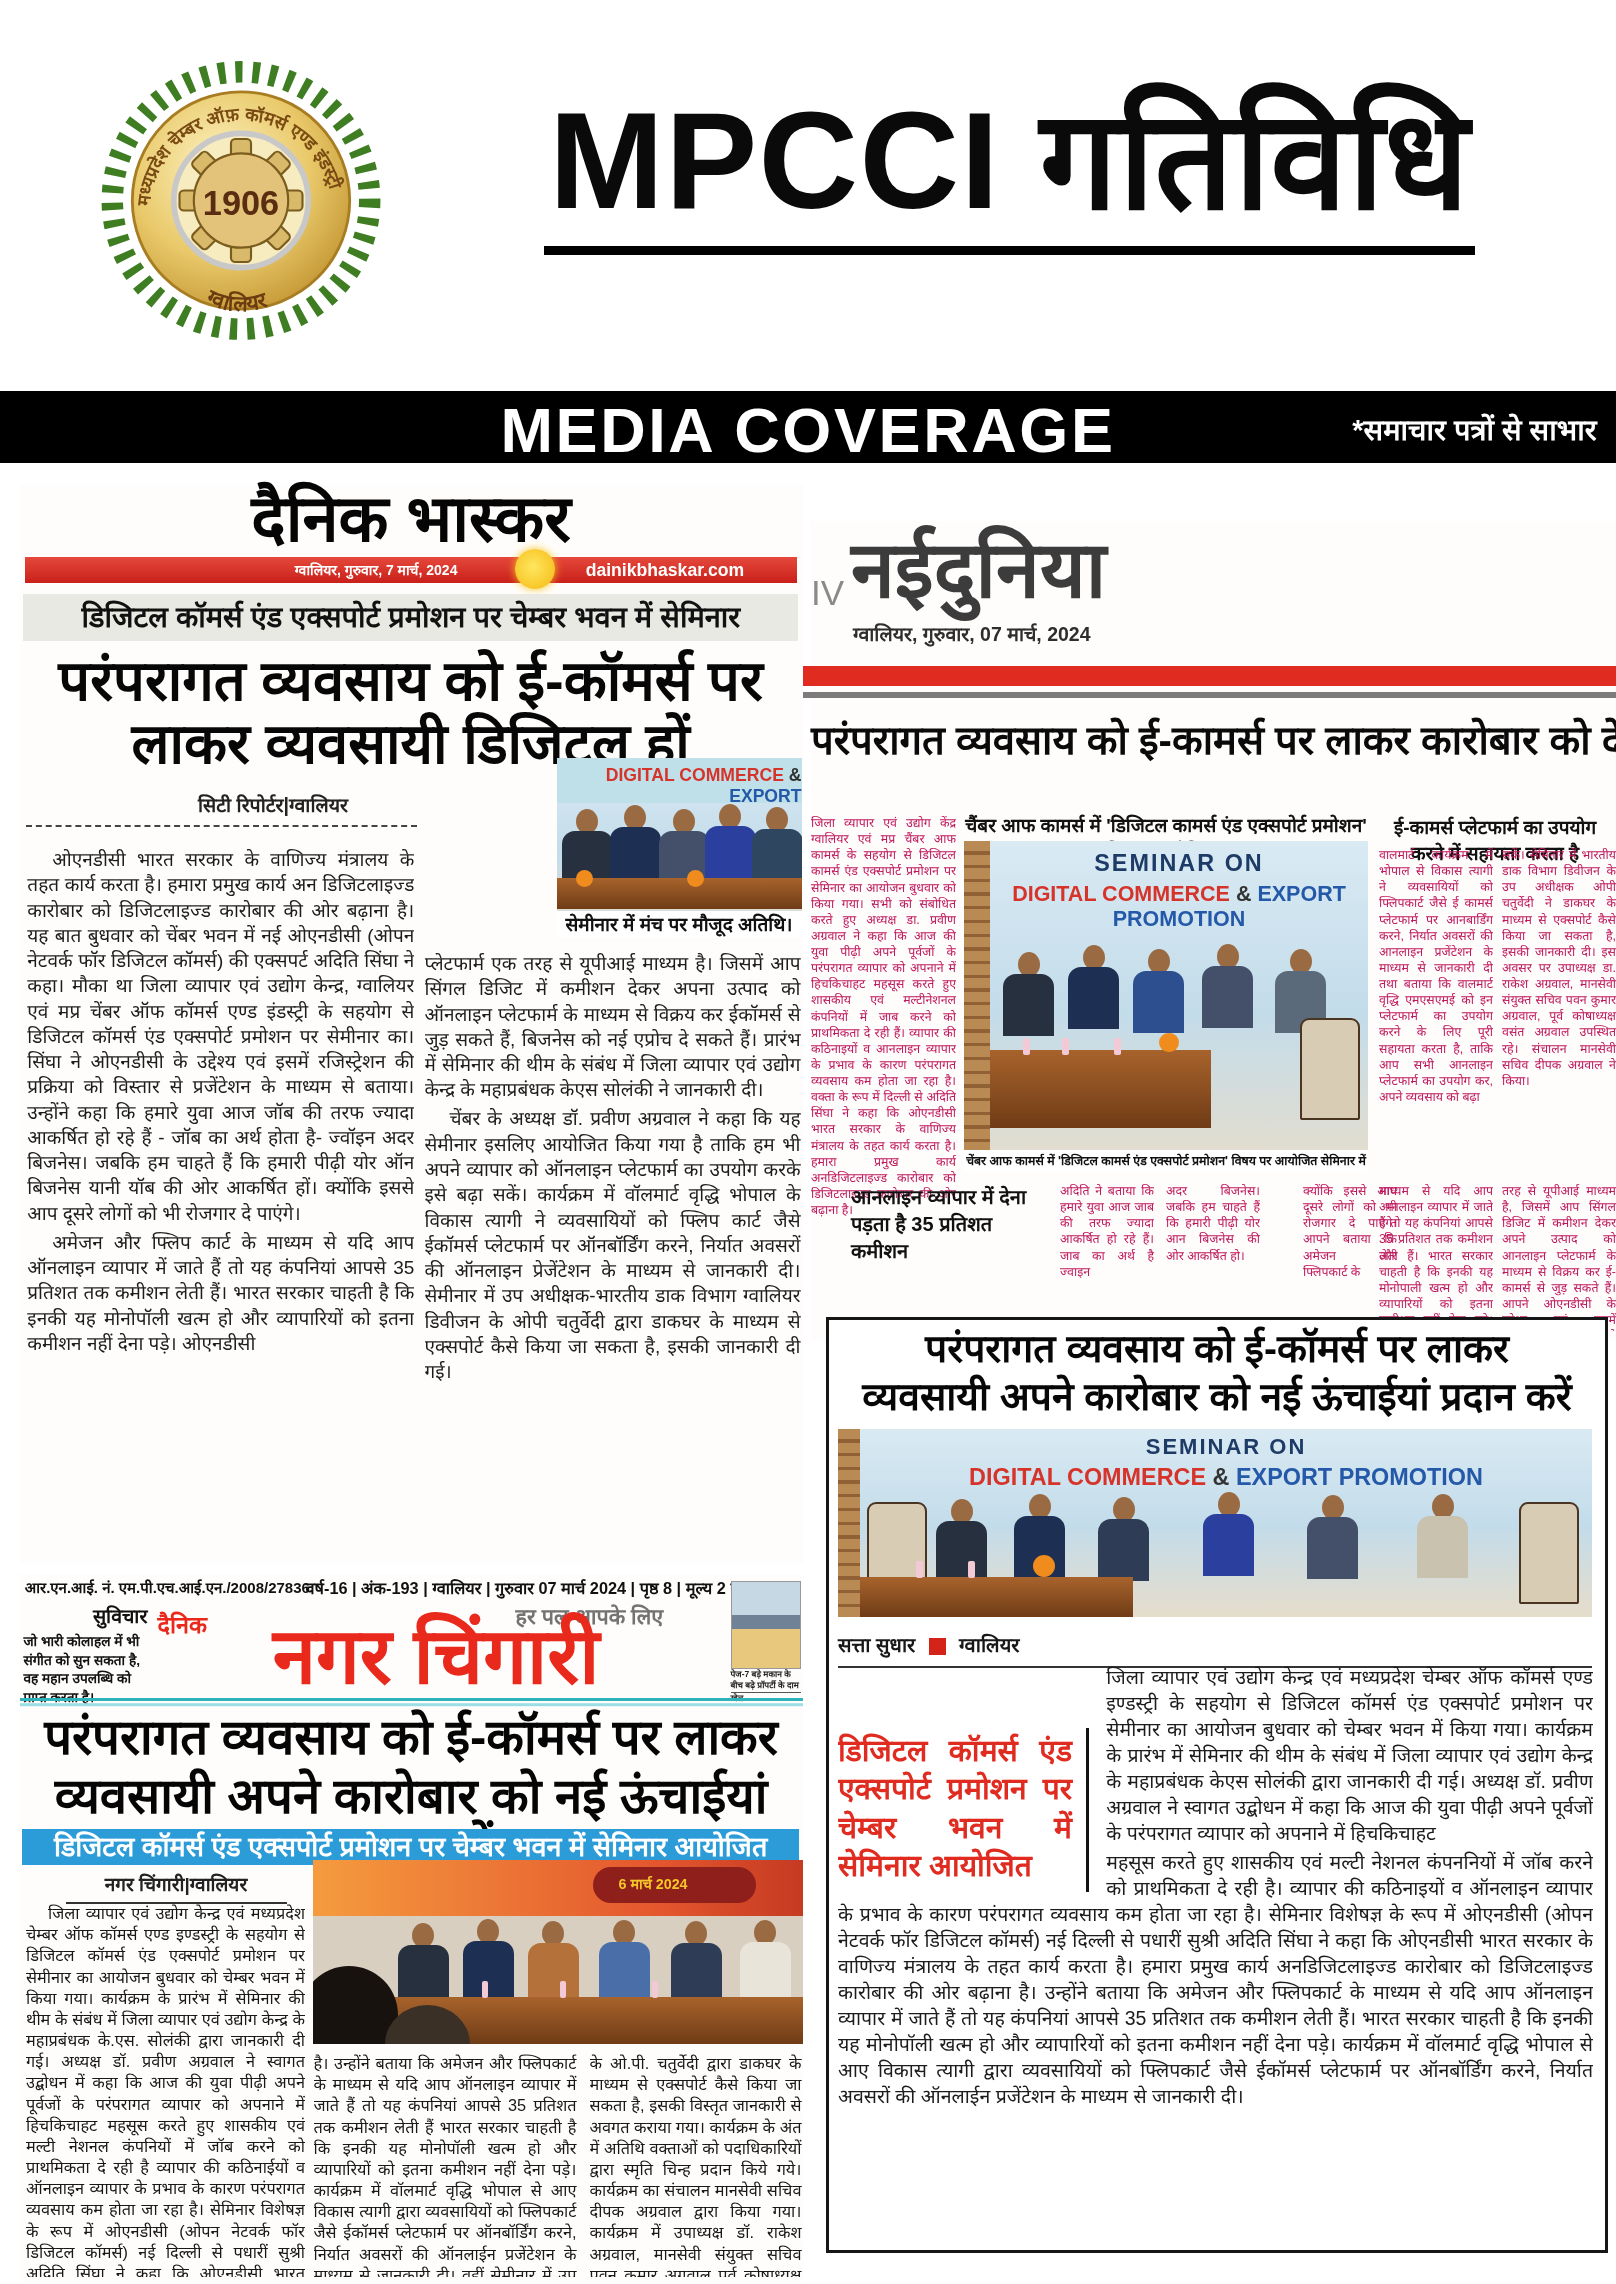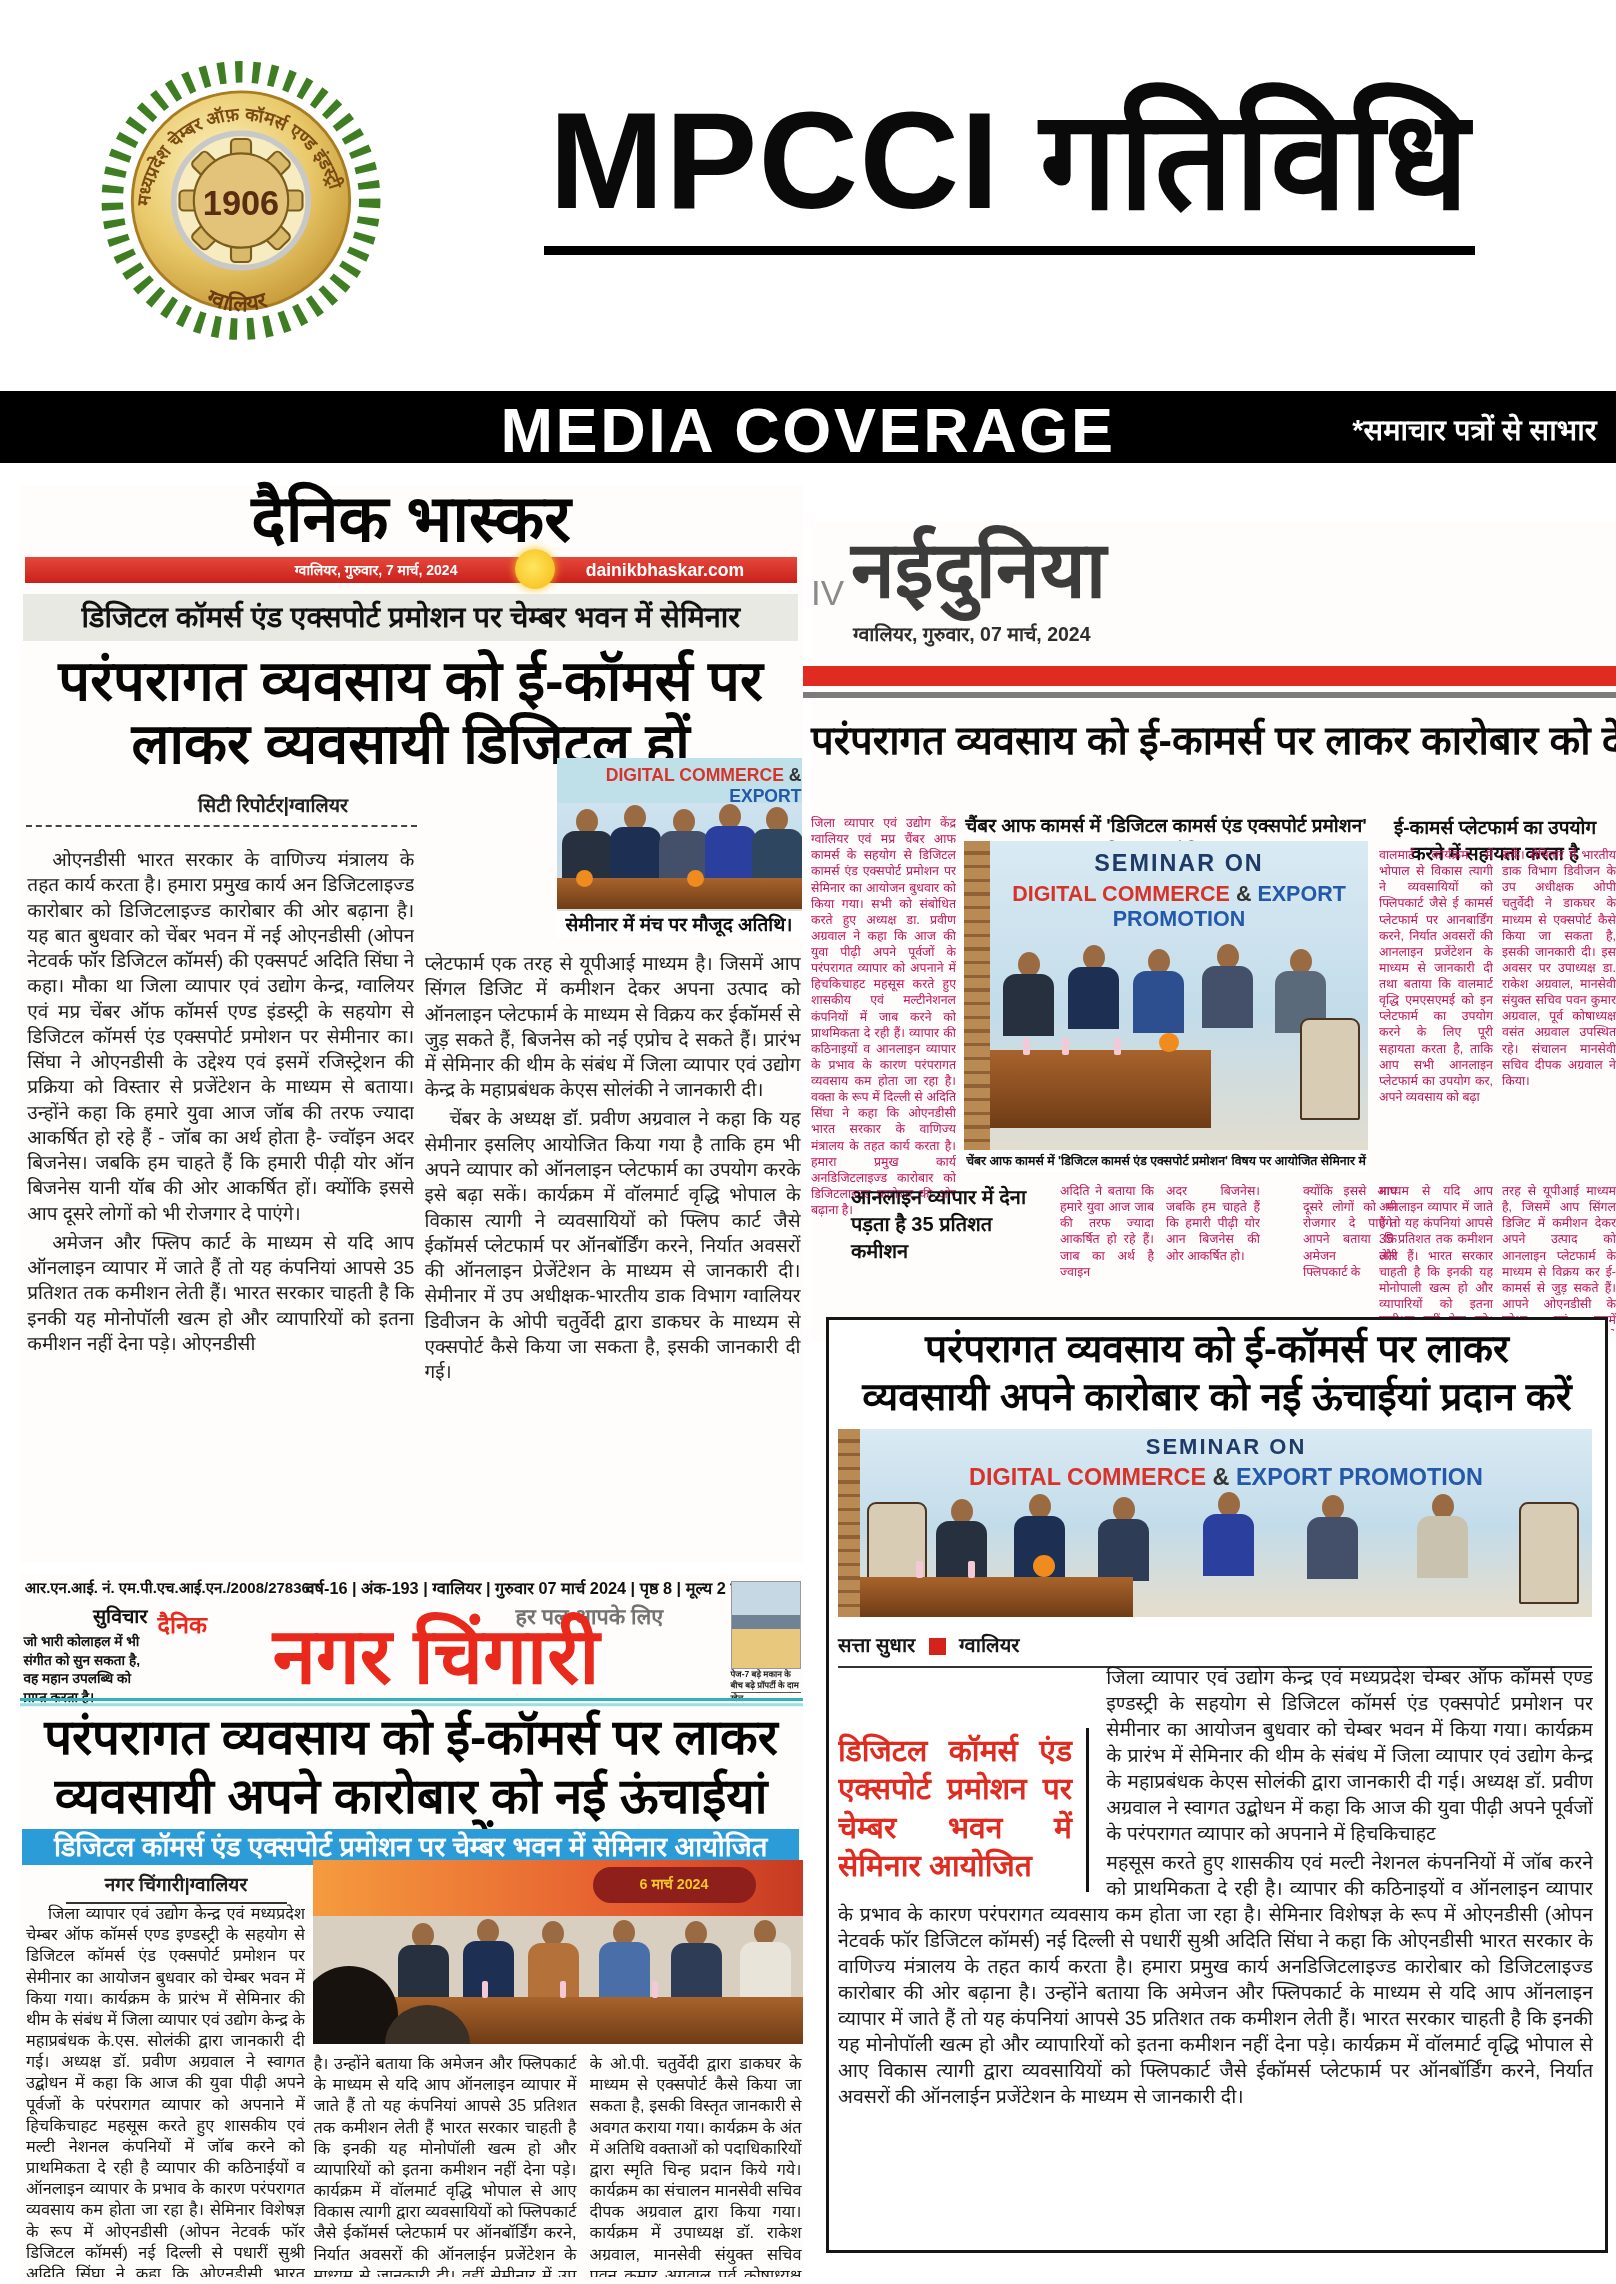--- a/index.html
+++ b/index.html
@@ -338,21 +338,21 @@
 
     <div id="ch-h1" class="abs" style="left:0;top:138px;width:783px;">परंपरागत व्यवसाय को ई-कॉमर्स पर लाकर</div>
     <div id="ch-h2" class="abs" style="left:0;top:197px;width:783px;">व्यवसायी अपने कारोबार को नई ऊंचाईयां प्रदान करें</div>
     <div id="ch-bluebar" class="abs" style="left:2.6px;top:255px;width:777px;height:36px;line-height:36px;">डिजिटल कॉमर्स एंड एक्सपोर्ट प्रमोशन पर चेम्बर भवन में सेमिनार आयोजित</div>
 
     <div class="byline abs" style="left:46px;top:297px;width:221px;border-bottom:2px solid #333;padding-bottom:5.2px;font-size:19px;">नगर चिंगारी|ग्वालियर</div>
 
     <div class="photo abs" style="left:293px;top:286px;width:490px;height:184px;background:#d8cfc0;">
       <div class="abs" style="left:0;top:0;width:490px;height:56px;background:linear-gradient(90deg,#f59b3e,#e4572e 70%,#c53a22);"></div>
       <div class="abs" style="left:280px;top:6.5px;width:163px;height:36px;border-radius:26px;background:#8f1f1a;"></div>
-      <div class="abs" style="left:306px;top:14.3px;width:111px;text-align:center;color:#f4c62b;font-weight:800;font-size:14.3px;">6 मार्च 2024</div>
+      <div class="abs" style="left:306px;top:14.3px;width:111px;text-align:left;color:#f4c62b;font-weight:800;font-size:14.3px;">6 मार्च 2024</div>
       <div class="psn" style="left:85px;top:63px;">
           <div class="hd"></div>
           <div class="tr" style="background:#27303f;"></div>
         </div>
       <div class="psn" style="left:150px;top:59px;">
           <div class="hd"></div>
           <div class="tr" style="background:#1d2f52;"></div>
         </div>
       <div class="psn" style="left:215px;top:61px;">
           <div class="hd"></div>

